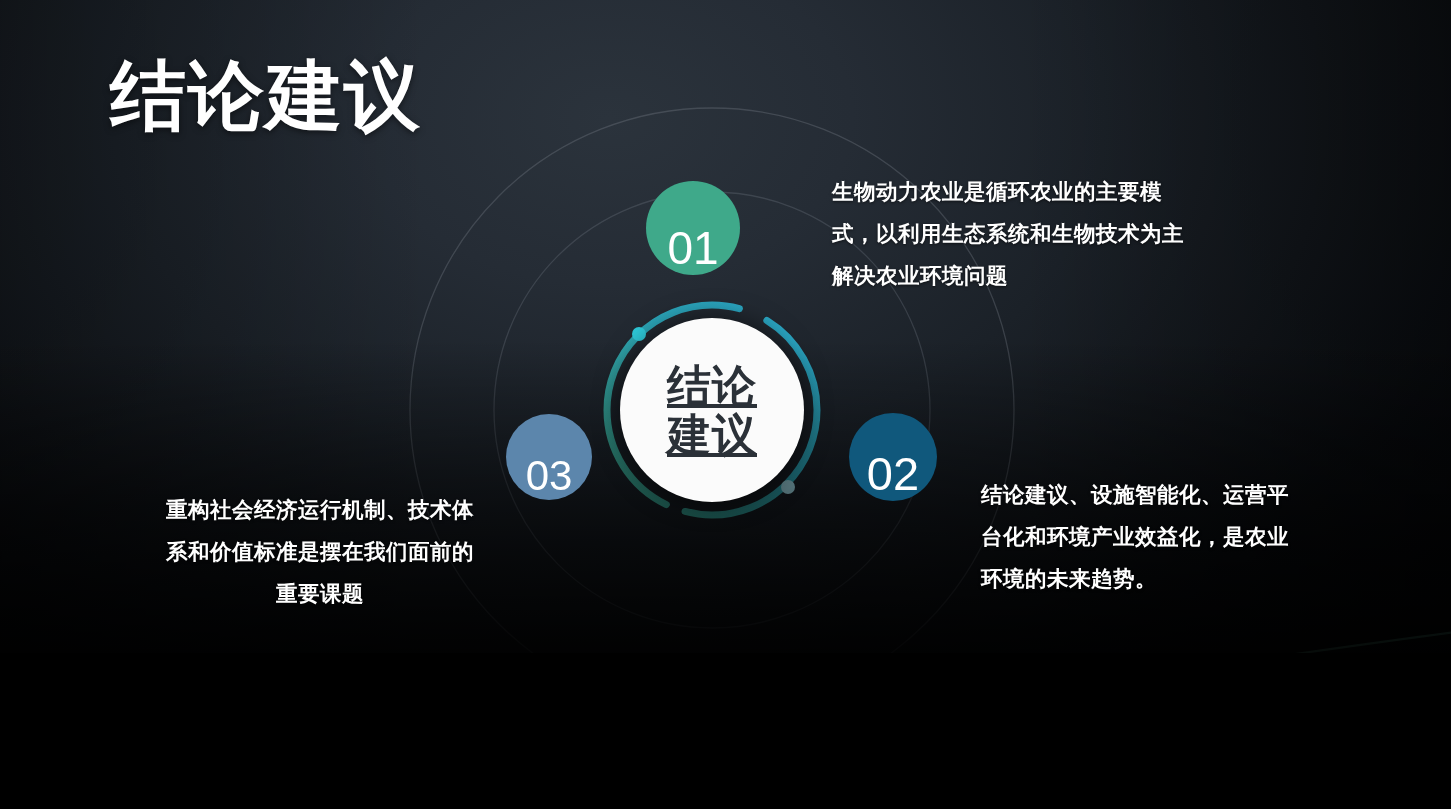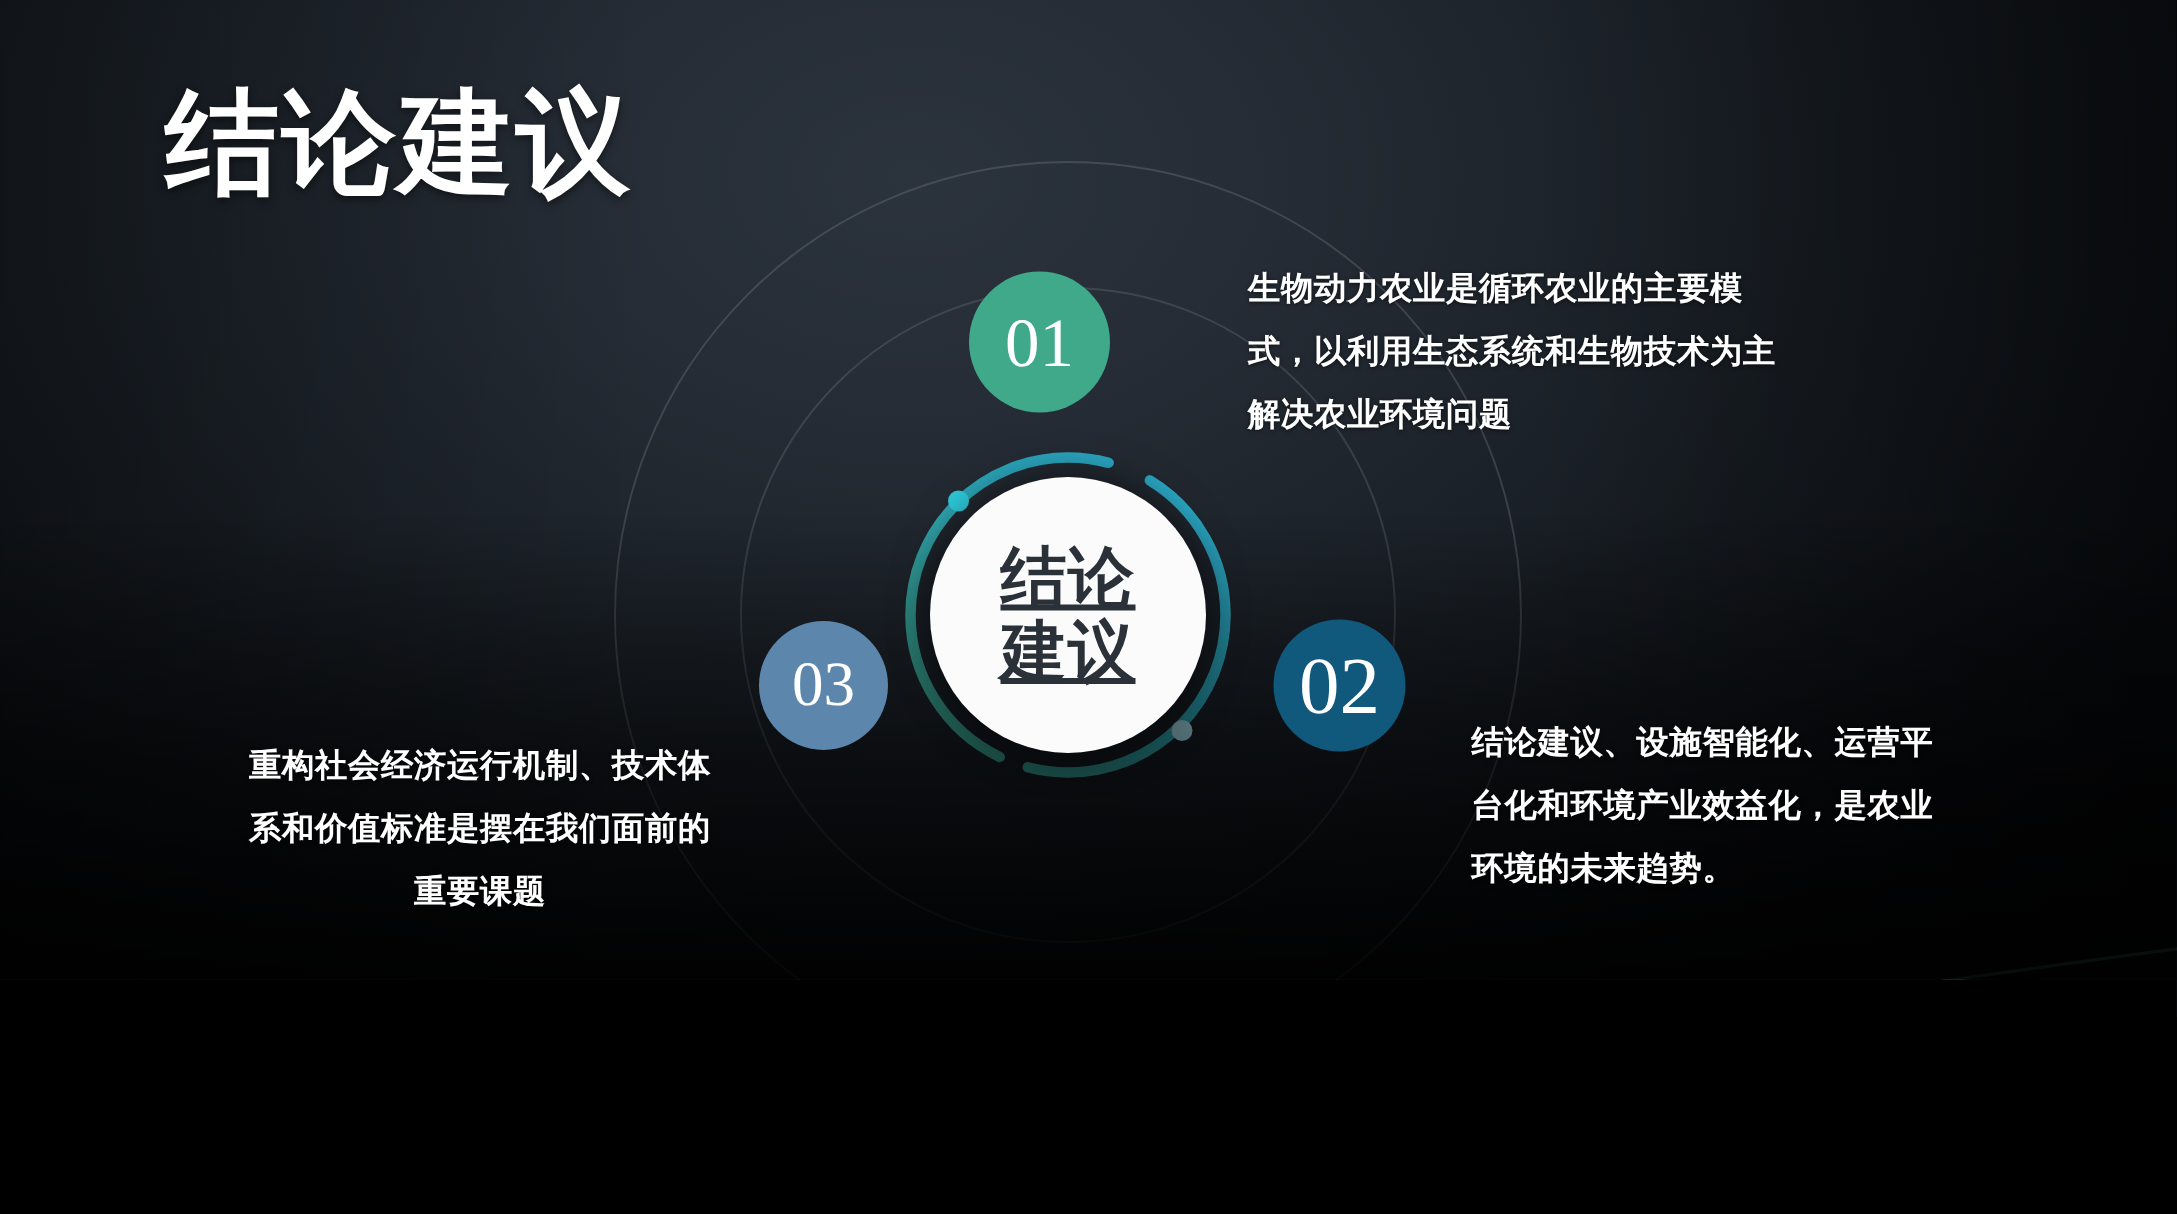--- a/index.html
+++ b/index.html
@@ -89,37 +89,37 @@
     color: #2b3138;
     line-height: 1.12;
     letter-spacing: 1px;
     text-decoration: underline;
   }
 
   .node {
     position: absolute;
     border-radius: 50%;
     display: flex;
-    align-items: center;
+    align-items: flex-end;
     justify-content: center;
-    font-family: Liberation Serif, serif;
+    font-family: Liberation Sans, sans-serif;
     color: #ffffff;
     z-index: 7;
   }
   .node-01 {
     left: 646px; top: 181px;
     width: 94px; height: 94px;
     background: #3fa98a;
     font-size: 46px;
   }
   .node-02 {
     left: 849px; top: 413px;
     width: 88px; height: 88px;
     background: #10587c;
-    font-size: 54px;
+    font-size: 47px;
   }
   .node-03 {
     left: 506px; top: 414px;
     width: 86px; height: 86px;
     background: #5c86ac;
     font-size: 42px;
   }
 
   
   .desc {

